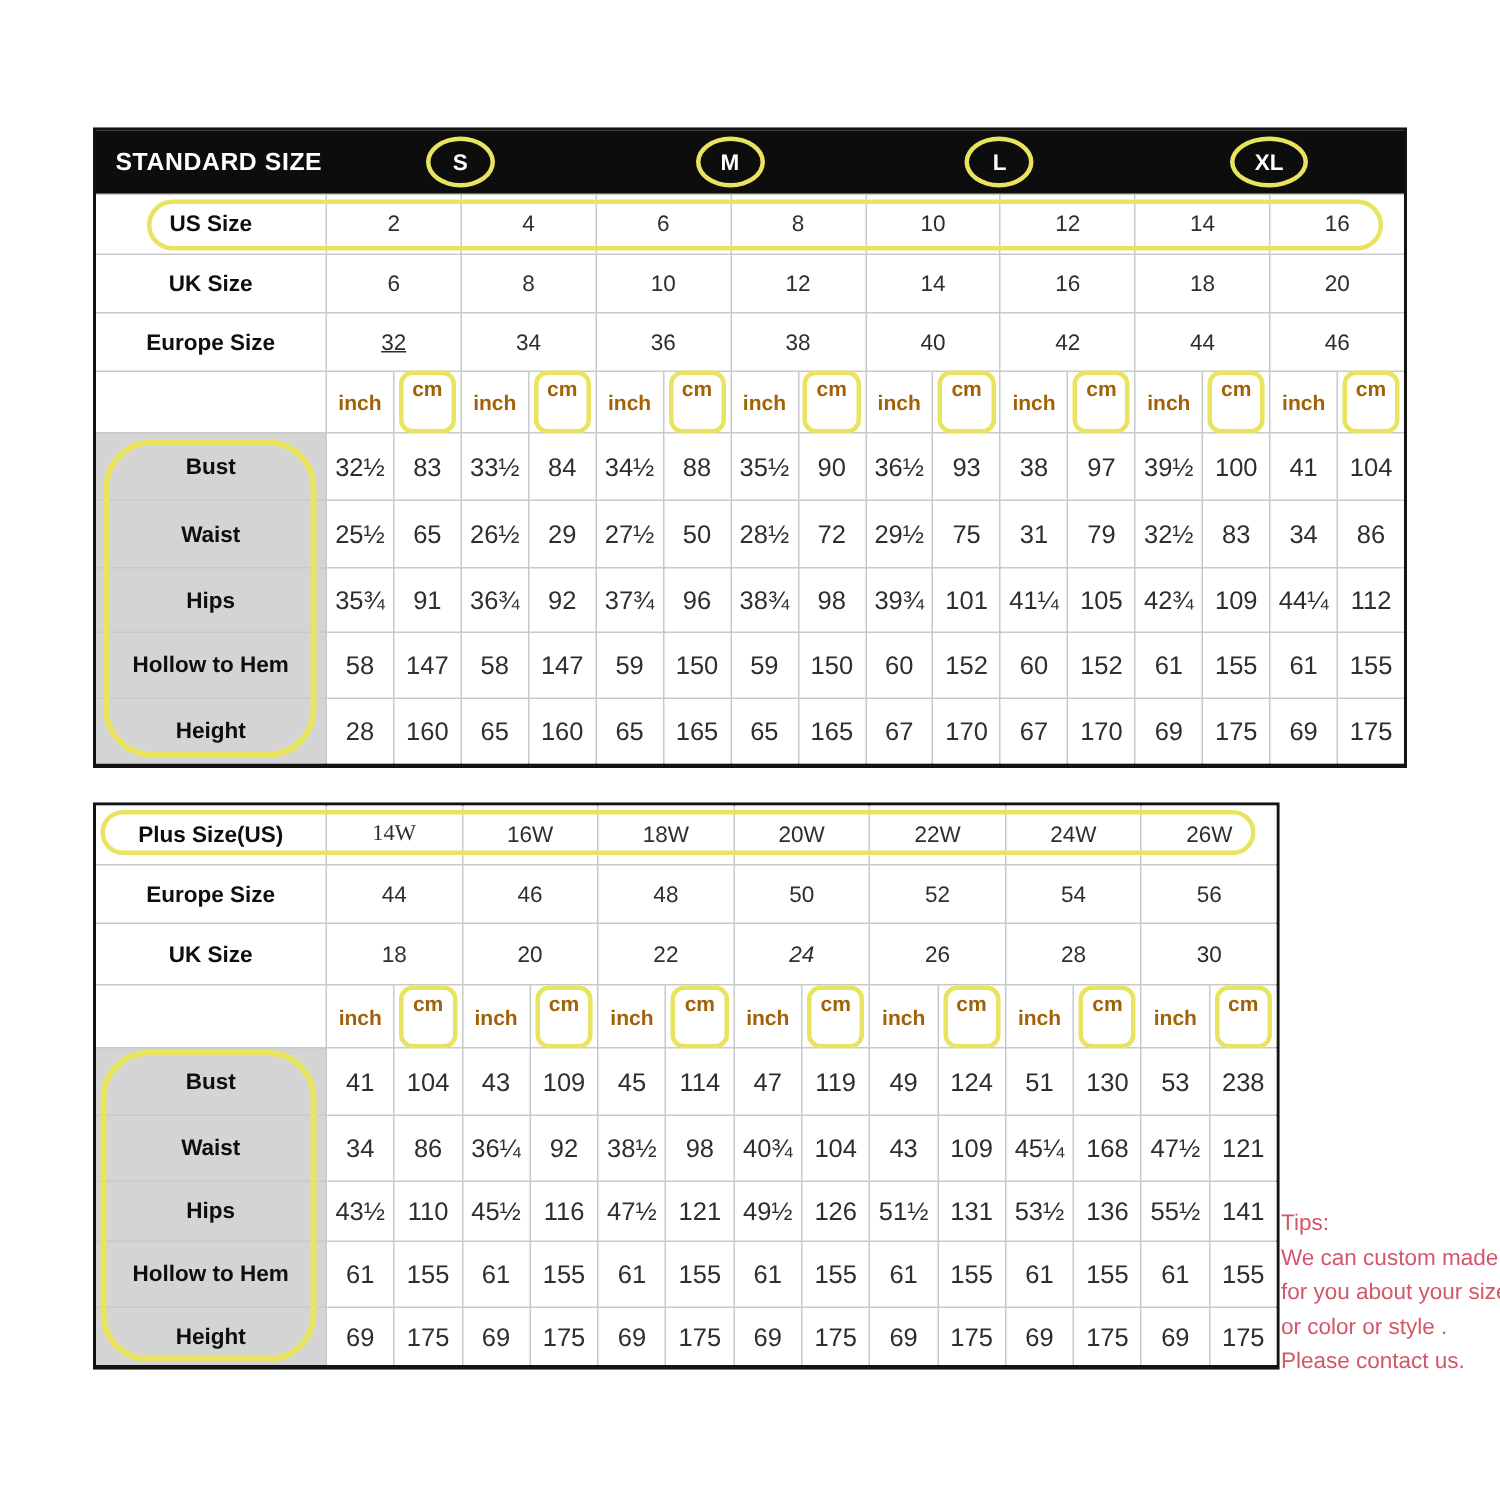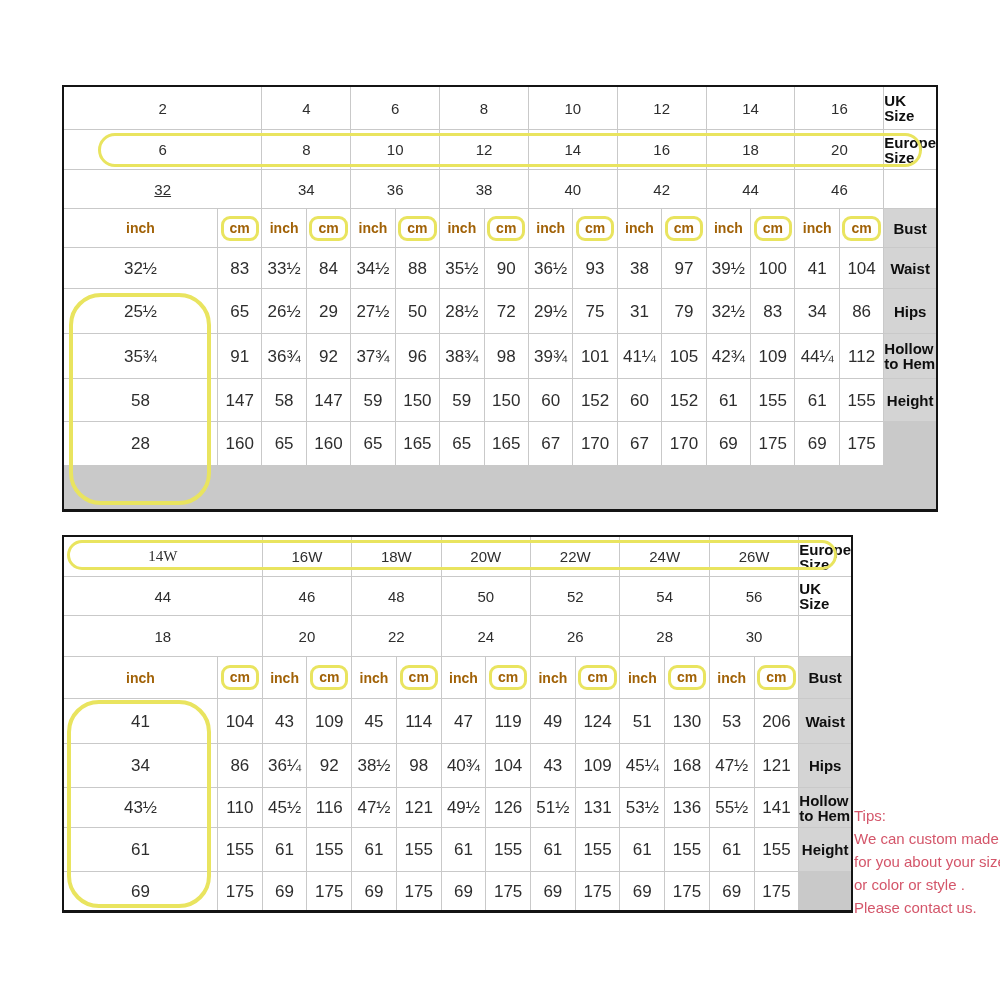--- a/index.html
+++ b/index.html
@@ -33,21 +33,21 @@
     line-height:1;
   }
   .label-cell{font-weight:bold;font-size:15px;color:#0e0e0e;}
   .gray{background:var(--label-bg);}
   .sizeval{font-size:15px;}
   .unit{font-size:14px;color:#a16207;font-weight:bold;}
   .cm-box{
     display:inline-flex;align-items:center;justify-content:center;
     border:3px solid var(--yellow);
     border-radius:9px;
-    padding:2px 6px 3px 6px;
+    padding:2px 6px 20px 6px;
   }
   .header-bar{
     background:var(--header-bg);
     position:relative;
     display:flex;align-items:center;
   }
   .header-title{
     color:#fff;font-weight:bold;font-size:16.5px;letter-spacing:.4px;
     padding-left:13px;
   }
@@ -71,20 +71,28 @@
     font-size:15px;line-height:23px;
     white-space:nowrap;
   }
   #tips .tips-line{display:block;}
 </style>
 </head>
 <body>
 
 <div id="standard-table" class="table-wrap" style="left: 62px; top: 85px; width: 876px; height: 427px;">
     <div class="size-grid" style="grid-template-columns: 153px repeat(16, 1fr); grid-template-rows: 42px 39px 38px 38px 40px 44px 44px 42px 43px 43px;">
+      <div class="header-bar" style="grid-column: 1 / span 17;">
+        <span class="header-title">STANDARD SIZE</span>
+        <span class="size-circle" style="left: 242.875px;">S</span>
+        <span class="size-circle" style="left: 422.625px;">M</span>
+        <span class="size-circle" style="left: 602.375px;">L</span>
+        <span class="size-circle" style="left: 782.125px; width: 52px;">XL</span>
+      </div>
+      <div class="cell label-cell">US Size</div>
       <div class="cell sizeval" style="grid-column: span 2;">2</div>
       <div class="cell sizeval" style="grid-column: span 2;">4</div>
       <div class="cell sizeval" style="grid-column: span 2;">6</div>
       <div class="cell sizeval" style="grid-column: span 2;">8</div>
       <div class="cell sizeval" style="grid-column: span 2;">10</div>
       <div class="cell sizeval" style="grid-column: span 2;">12</div>
       <div class="cell sizeval" style="grid-column: span 2;">14</div>
       <div class="cell sizeval" style="grid-column: span 2;">16</div>
       <div class="cell label-cell">UK Size</div>
       <div class="cell sizeval" style="grid-column: span 2;">6</div>
@@ -221,40 +229,41 @@
       <div class="cell">69</div>
       <div class="cell">175</div>
       <div class="cell">69</div>
       <div class="cell">175</div>
     </div>
     <div class="annot" style="left: 36px; top: 48px; width: 824px; height: 34px; border-radius: 18px; border-width: 3.5px;"></div>
     <div class="annot" style="left: 7px; top: 208px; width: 142px; height: 212px; border-radius: 32px; border-width: 4px;"></div>
   </div>
 <div id="plus-table" class="table-wrap" style="left: 62px; top: 535px; width: 791px; height: 378px;">
     <div class="size-grid" style="grid-template-columns: 153px repeat(14, 1fr); grid-template-rows: 39px 38px 40px 41px 44px 43px 39px 43px 38px;">
+      <div class="cell label-cell">Plus Size(US)</div>
       <div class="cell sizeval" style="grid-column: span 2; font-family: Liberation Serif, serif;">14W</div>
       <div class="cell sizeval" style="grid-column: span 2;">16W</div>
       <div class="cell sizeval" style="grid-column: span 2;">18W</div>
       <div class="cell sizeval" style="grid-column: span 2;">20W</div>
       <div class="cell sizeval" style="grid-column: span 2;">22W</div>
       <div class="cell sizeval" style="grid-column: span 2;">24W</div>
       <div class="cell sizeval" style="grid-column: span 2; text-align: right;">26W</div>
       <div class="cell label-cell">Europe Size</div>
       <div class="cell sizeval" style="grid-column: span 2;">44</div>
       <div class="cell sizeval" style="grid-column: span 2;">46</div>
       <div class="cell sizeval" style="grid-column: span 2;">48</div>
       <div class="cell sizeval" style="grid-column: span 2;">50</div>
       <div class="cell sizeval" style="grid-column: span 2;">52</div>
       <div class="cell sizeval" style="grid-column: span 2;">54</div>
       <div class="cell sizeval" style="grid-column: span 2;">56</div>
       <div class="cell label-cell">UK Size</div>
       <div class="cell sizeval" style="grid-column: span 2;">18</div>
       <div class="cell sizeval" style="grid-column: span 2;">20</div>
       <div class="cell sizeval" style="grid-column: span 2;">22</div>
-      <div class="cell sizeval" style="grid-column: span 2;">24</div>
+      <div class="cell sizeval" style="grid-column: span 2; font-style: italic;">24</div>
       <div class="cell sizeval" style="grid-column: span 2;">26</div>
       <div class="cell sizeval" style="grid-column: span 2;">28</div>
       <div class="cell sizeval" style="grid-column: span 2;">30</div>
       <div class="cell label-cell"></div>
       <div class="cell unit">inch</div>
       <div class="cell unit">
         <span class="cm-box">cm</span>
       </div>
       <div class="cell unit">inch</div>
       <div class="cell unit">
@@ -287,21 +296,21 @@
       <div class="cell">109</div>
       <div class="cell">45</div>
       <div class="cell">114</div>
       <div class="cell">47</div>
       <div class="cell">119</div>
       <div class="cell">49</div>
       <div class="cell">124</div>
       <div class="cell">51</div>
       <div class="cell">130</div>
       <div class="cell">53</div>
-      <div class="cell">206</div>
+      <div class="cell">238</div>
       <div class="cell label-cell gray">Waist</div>
       <div class="cell">34</div>
       <div class="cell">86</div>
       <div class="cell">36¼</div>
       <div class="cell">92</div>
       <div class="cell">38½</div>
       <div class="cell">98</div>
       <div class="cell">40¾</div>
       <div class="cell">104</div>
       <div class="cell">43</div>

